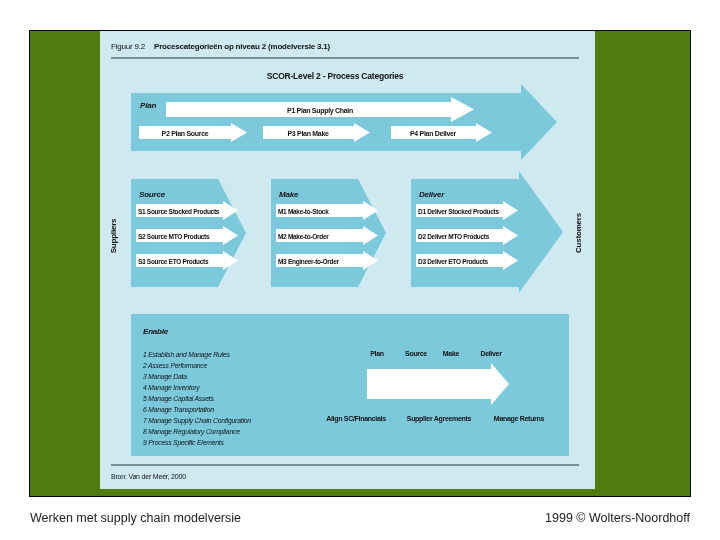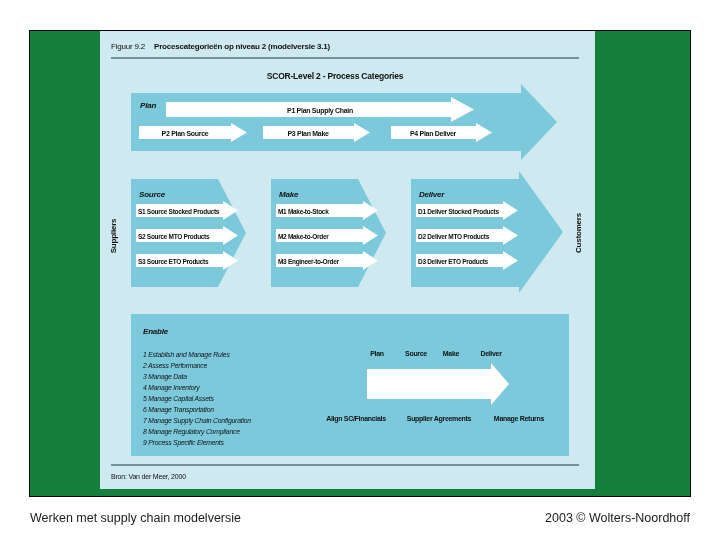--- a/index.html
+++ b/index.html
@@ -8,21 +8,21 @@
     background: #ffffff;
     font-family: "Liberation Sans", sans-serif;
     position: relative;
     overflow: hidden;
   }
   .frame {
     position: absolute;
     left: 29px; top: 30px;
     width: 660px; height: 465px;
     border: 1px solid #000000;
-    background: #15803d;
+    background: #4d7c0f;
   }
   .panel {
     position: absolute;
     left: 70px; top: 0px;
     width: 495px; height: 458px;
   }
   svg { display: block; }
   svg text {
     font-family: "Liberation Sans", sans-serif;
     fill: #111111;
@@ -137,14 +137,14 @@
       <text x="419" y="390" text-anchor="middle" class="t-arrow">Manage Returns</text>
 
       <line x1="11" y1="434" x2="479" y2="434" class="rule"></line>
       <text x="11" y="448" class="t-bron">Bron: Van der Meer, 2000</text>
     </svg>
   </div>
 </div>
 
 <div class="footer">
   <span class="f-left">Werken met supply chain modelversie</span>
-  <span class="f-right">2003 © Wolters-Noordhoff</span>
+  <span class="f-right">1999 © Wolters-Noordhoff</span>
 </div>
 
 </body></html>

